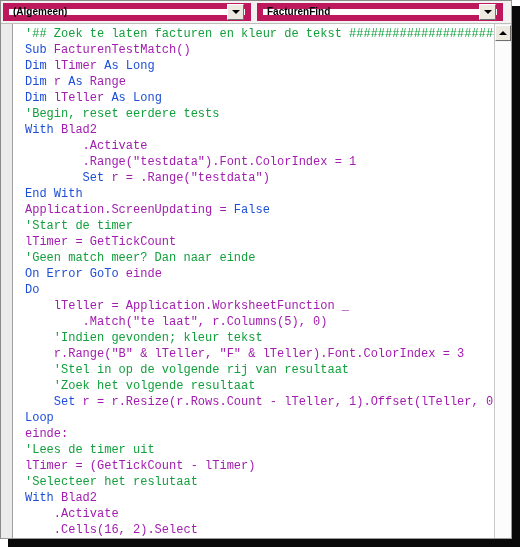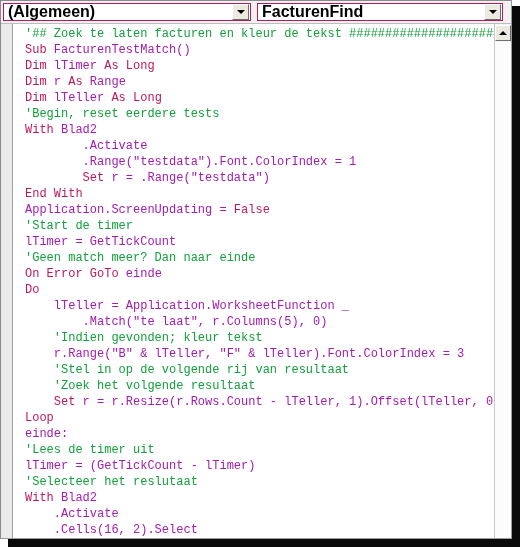--- a/index.html
+++ b/index.html
@@ -52,24 +52,24 @@
     display: flex;
     align-items: flex-start;
     padding: 2px 2px 0 2px;
     box-sizing: border-box;
   }
   .combo {
     position: relative;
     height: 18px;
     box-sizing: border-box;
     background: #ffffff;
-    border: 1px solid #be185d;
+    border: 6px solid #be185d;
     display: flex;
     align-items: center;
-    font-size: 16px;
+    font-size: 10px;
     font-weight: bold;
     color: #000000;
     font-family: "Liberation Sans", sans-serif;
   }
   #combo-procedure-scope { width: 248px; }
   #combo-procedure-name  { width: 246px; margin-left: 6px; }
   .combo-text {
     padding-left: 4px;
     white-space: nowrap;
     overflow: hidden;
@@ -133,21 +133,21 @@
     font-family: "Liberation Mono", monospace;
     font-size: 12px;
     line-height: 16px;
     white-space: pre;
     color: #1a1a64;
   }
   .code-line {
     height: 16px;
     white-space: pre;
   }
-  .tok-kw      { color: #be185d; }
+  .tok-kw      { color: #1d4ed8; }
   .tok-comment { color: #12a03c; }
   .tok-plain   { color: #a21caf; }
 
   
   #vscrollbar {
     position: absolute;
     top: 0;
     right: 0;
     width: 17px;
     bottom: 0;

